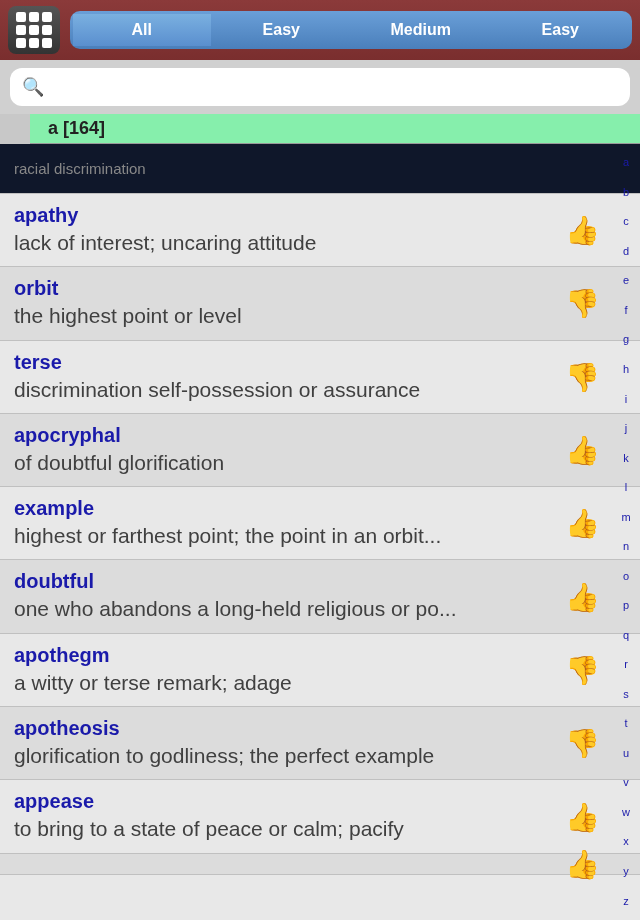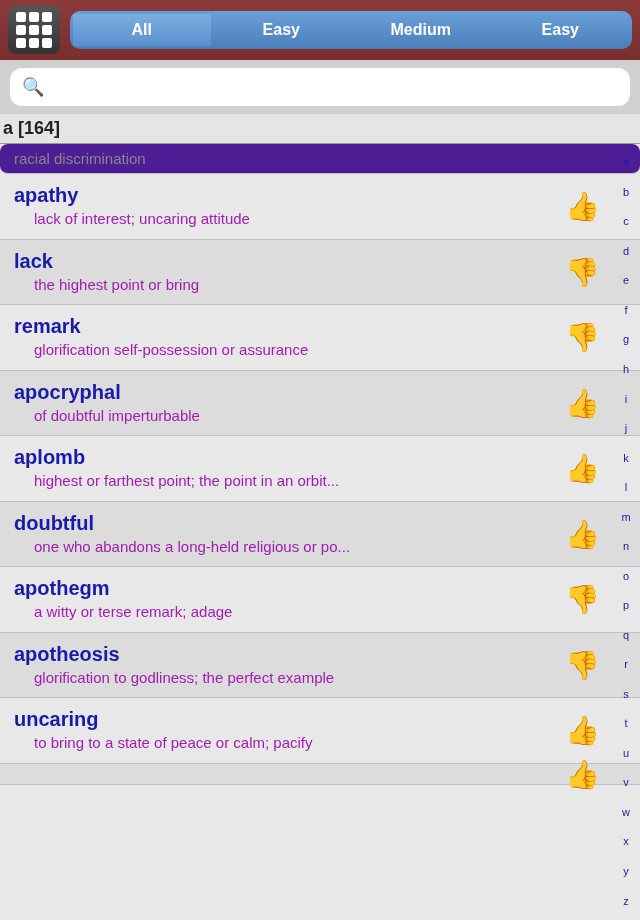--- a/index.html
+++ b/index.html
@@ -99,26 +99,27 @@
       border: none;
       outline: none;
       font-size: 17px;
       width: 100%;
       color: #333;
       background: transparent;
     }
 
     
     #section-header {
-      background: #e5e5e5;
-      padding: 4px 3px;
+      background: #86efac;
+      padding: 4px 18px;
       font-size: 18px;
       font-weight: bold;
       color: #222;
       border-bottom: 1px solid #999;
+      margin-left: 30px;
     }
 
     
     #word-list {
       background: #e8e8e8;
       overflow-y: auto;
       height: calc(920px - 60px - 52px - 32px);
       position: relative;
     }
 
@@ -142,24 +143,23 @@
     }
 
     .word-term {
       font-size: 20px;
       font-weight: bold;
       color: #1a1aaa;
       margin-bottom: 2px;
     }
 
     .word-def {
-      font-size: 15px;
-      color: #a21caf;
+      font-size: 21px;
+      color: #404040;
       line-height: 1.3;
-      margin-left: 20px;
     }
 
     .thumb-icon {
       position: absolute;
       right: 40px;
       top: 50%;
       transform: translateY(-50%);
       font-size: 28px;
     }
 
@@ -179,26 +179,25 @@
 
     .alpha-letter {
       font-size: 11px;
       color: #1a1aaa;
       cursor: pointer;
       line-height: 1;
     }
 
     
     .partial-top {
-      background: #4c1d95;
-      padding: 6px 14px;
+      background: #0f172a;
+      padding: 16px 14px;
       border-bottom: 1px solid #c0c0c0;
       font-size: 15px;
       color: #888;
-      border-radius: 8px;
     }
   </style>
 </head>
 <body>
 
 <div id="header">
   <div id="grid-button">
     <div class="grid-icon">
       <div class="grid-dot"></div>
         <div class="grid-dot"></div>
@@ -240,42 +239,42 @@
   <div id="rows-container">
       <div class="word-row">
         <div class="word-content">
           <div class="word-term">apathy</div>
           <div class="word-def">lack of interest; uncaring attitude</div>
         </div>
         <span class="thumb-icon">👍</span>
       </div>
       <div class="word-row">
         <div class="word-content">
-          <div class="word-term">lack</div>
-          <div class="word-def">the highest point or bring</div>
+          <div class="word-term">orbit</div>
+          <div class="word-def">the highest point or level</div>
         </div>
         <span class="thumb-icon">👎</span>
       </div>
       <div class="word-row">
         <div class="word-content">
-          <div class="word-term">remark</div>
-          <div class="word-def">glorification self-possession or assurance</div>
+          <div class="word-term">terse</div>
+          <div class="word-def">discrimination self-possession or assurance</div>
         </div>
         <span class="thumb-icon">👎</span>
       </div>
       <div class="word-row">
         <div class="word-content">
           <div class="word-term">apocryphal</div>
-          <div class="word-def">of doubtful imperturbable</div>
-        </div>
-        <span class="thumb-icon">👍</span>
-      </div>
-      <div class="word-row">
-        <div class="word-content">
-          <div class="word-term">aplomb</div>
+          <div class="word-def">of doubtful glorification</div>
+        </div>
+        <span class="thumb-icon">👍</span>
+      </div>
+      <div class="word-row">
+        <div class="word-content">
+          <div class="word-term">example</div>
           <div class="word-def">highest or farthest point; the point in an orbit...</div>
         </div>
         <span class="thumb-icon">👍</span>
       </div>
       <div class="word-row">
         <div class="word-content">
           <div class="word-term">doubtful</div>
           <div class="word-def">one who abandons a long-held religious or po...</div>
         </div>
         <span class="thumb-icon">👍</span>
@@ -289,21 +288,21 @@
       </div>
       <div class="word-row">
         <div class="word-content">
           <div class="word-term">apotheosis</div>
           <div class="word-def">glorification to godliness; the perfect example</div>
         </div>
         <span class="thumb-icon">👎</span>
       </div>
       <div class="word-row">
         <div class="word-content">
-          <div class="word-term">uncaring</div>
+          <div class="word-term">appease</div>
           <div class="word-def">to bring to a state of peace or calm; pacify</div>
         </div>
         <span class="thumb-icon">👍</span>
       </div>
       <div class="word-row">
         <span class="thumb-icon">👍</span>
       </div>
     </div>
 
   <div id="alpha-index">

